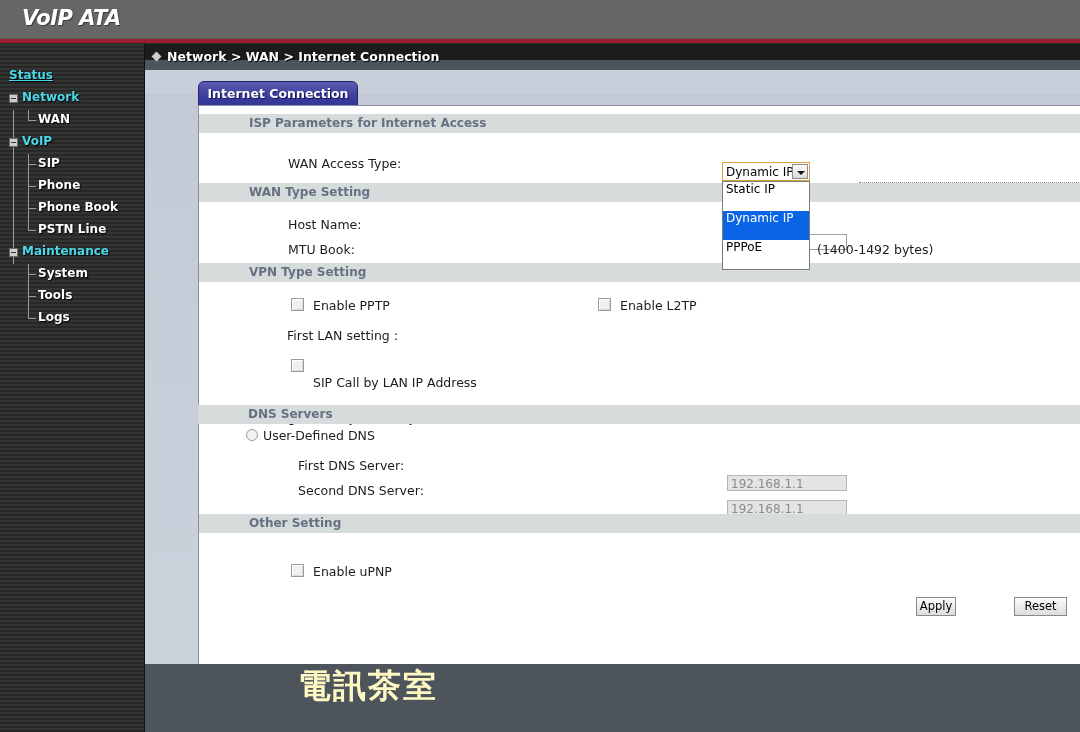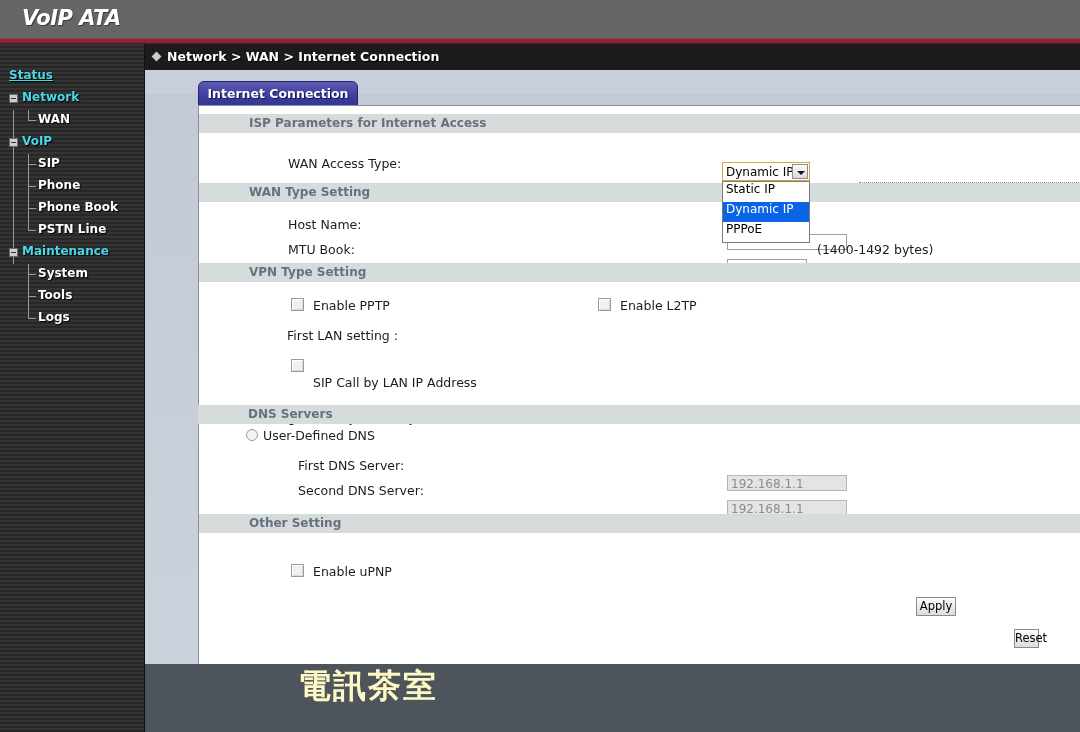--- a/index.html
+++ b/index.html
@@ -83,21 +83,21 @@
     width: 1px; height: 22px; background: #9a9a9a;
   }
   .nav-indent-stem {
     position: absolute; left: 13px; top: 0;
     width: 1px; height: 22px; background: #9a9a9a;
   }
 
   
   #crumbbar {
     position: absolute; left: 145px; top: 44px;
-    width: 935px; height: 26px;
+    width: 935px; height: 16px;
     background: #1c1c1c;
   }
   #crumb-diamond {
     position: absolute; left: 8px; top: 9px;
     width: 7px; height: 7px;
     background: #cccccc;
     transform: rotate(45deg);
   }
   #crumb-text {
     position: absolute; left: 22px; top: 5px;
@@ -221,21 +221,21 @@
     border-top: 4px solid #111;
   }
   #sel-list {
     position: absolute; left: 722px; top: 181px;
     width: 88px;
     background: #ffffff;
     border: 1px solid #7a7a7a;
     z-index: 50;
   }
   .opt {
-    height: 20px; line-height: 15px;
+    height: 29px; line-height: 15px;
     font-size: 12px; color: #000;
     padding-left: 3px;
   }
   .opt.sel { background: #0a64e6; color: #ffffff; }
 
   
   .btn {
     position: absolute;
     background: linear-gradient(to bottom, #fdfdfd 0%, #ececec 50%, #dcdcdc 100%);
     border: 1px solid #8a8a8a;
@@ -406,21 +406,21 @@
     <div class="sect" style="top:408px;">
       <span class="sect-label">Other Setting</span>
     </div>
 
     <span class="cb" style="left:92px; top:458px;"></span>
     <span class="field-label" style="left:114px; top:458px;">Enable uPNP</span>
 
     <div id="dotted-rule"></div>
 
     <div class="btn" style="left:717px; top:491px; width:40px;">Apply</div>
-    <div class="btn" style="left:815px; top:491px; width:25px;margin-top:32px;">Reset</div>
+    <div class="btn" style="left:815px; top:491px; width:53px;">Reset</div>
 
   </div>
 </div>
 
 <div style="position:absolute; left:198px; top:405px; width:882px; height:19px; background:#d6dcdc;"></div>
 <div style="position:absolute; left:248px; top:407px; font-size:12px; font-weight:bold; color:#667080;">DNS Servers</div>
 
 <div id="sel-box">
   <span id="sel-value">Dynamic IP</span>
   <span id="sel-arrow-btn"></span>

